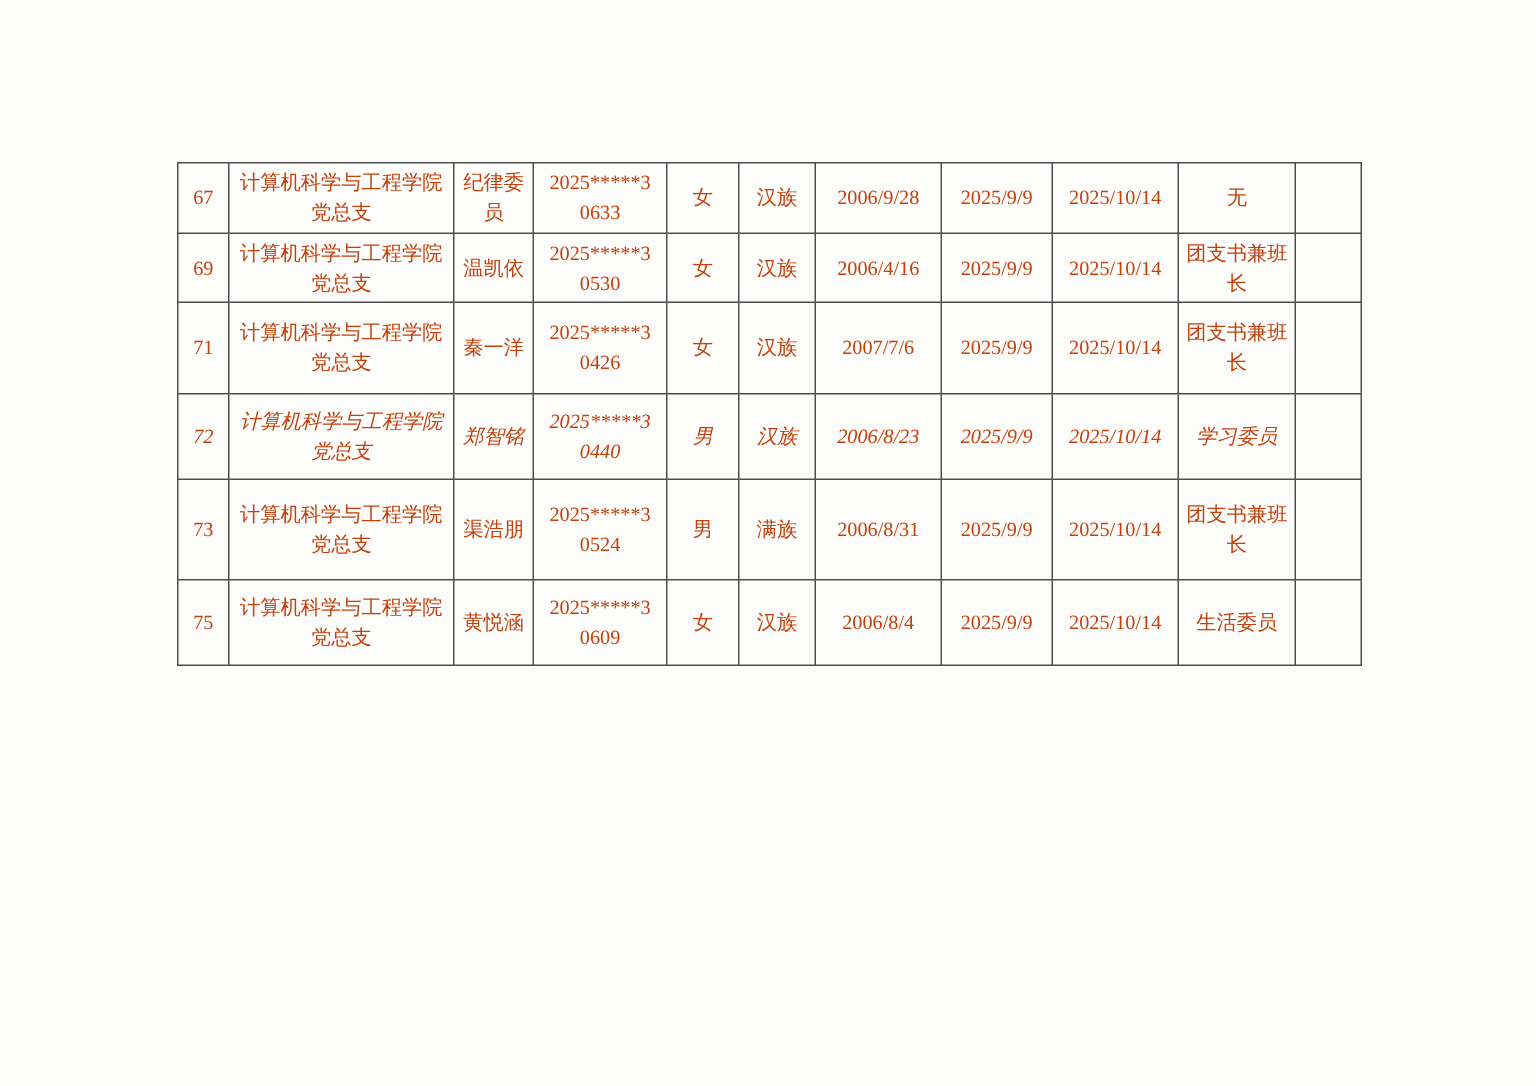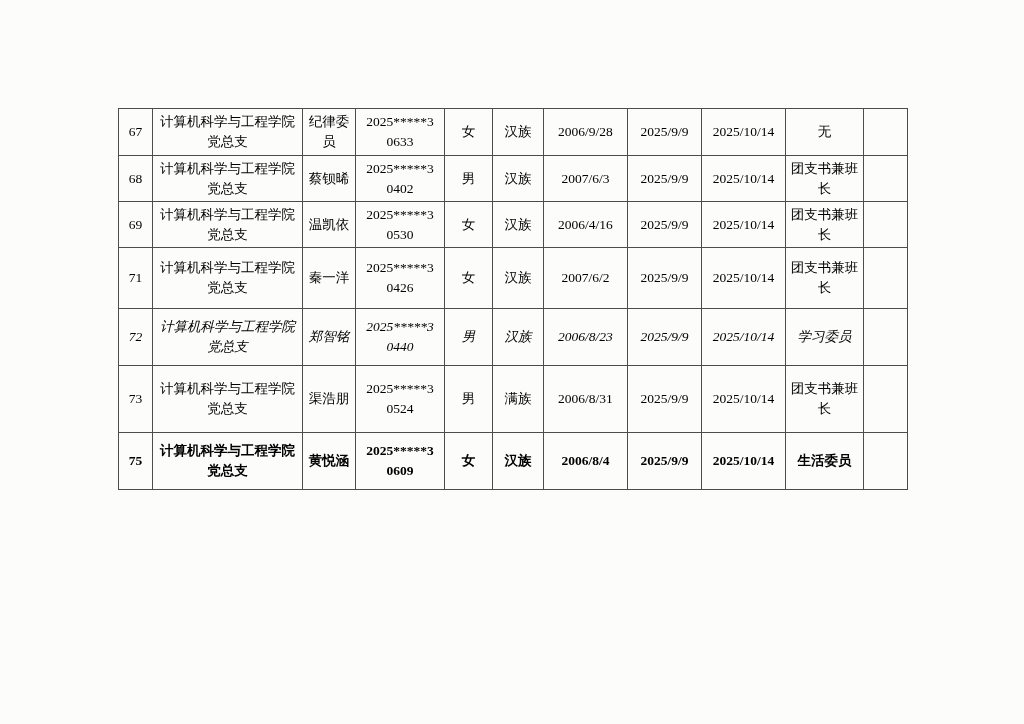--- a/index.html
+++ b/index.html
@@ -13,21 +13,21 @@
     position: relative;
     width: 1024px; height: 724px;
     background: #fcfcfb;
   }
   table.roster {
     position: absolute;
     left: 118px; top: 108px;
     width: 789px;
     border-collapse: collapse;
     table-layout: fixed;
-    color: #000000;
+    color: #c2410c;
     font-size: 13.5px;
     line-height: 1.45;
   }
   table.roster td {
     border: 1px solid #4c4c4c;
     text-align: center;
     vertical-align: middle;
     padding: 2px 2px;
     word-break: break-all;
     overflow: hidden;
@@ -71,53 +71,40 @@
           <td>2025*****3<br>0633</td>
           <td>女</td>
           <td>汉族</td>
           <td>2006/9/28</td>
           <td>2025/9/9</td>
           <td>2025/10/14</td>
           <td>无</td>
           <td></td>
         </tr>
         <tr style="height: 46px;">
-          <td>68</td>
-          <td>计算机科学与工程学院党总支</td>
-          <td>蔡钡晞</td>
-          <td>2025*****3<br>0402</td>
-          <td>男</td>
-          <td>汉族</td>
-          <td>2007/6/3</td>
-          <td>2025/9/9</td>
-          <td>2025/10/14</td>
-          <td>团支书兼班长</td>
-          <td></td>
-        </tr>
-        <tr style="height: 46px;">
           <td>69</td>
           <td>计算机科学与工程学院党总支</td>
           <td>温凯依</td>
           <td>2025*****3<br>0530</td>
           <td>女</td>
           <td>汉族</td>
           <td>2006/4/16</td>
           <td>2025/9/9</td>
           <td>2025/10/14</td>
           <td>团支书兼班长</td>
           <td></td>
         </tr>
         <tr style="height: 61px; margin-left: 42px;">
           <td>71</td>
           <td>计算机科学与工程学院党总支</td>
           <td>秦一洋</td>
           <td>2025*****3<br>0426</td>
           <td>女</td>
           <td>汉族</td>
-          <td>2007/6/2</td>
+          <td>2007/7/6</td>
           <td>2025/9/9</td>
           <td>2025/10/14</td>
           <td>团支书兼班长</td>
           <td></td>
         </tr>
         <tr style="height: 57px; font-style: italic;">
           <td>72</td>
           <td>计算机科学与工程学院党总支</td>
           <td>郑智铭</td>
           <td>2025*****3<br>0440</td>
@@ -135,21 +122,21 @@
           <td>渠浩朋</td>
           <td>2025*****3<br>0524</td>
           <td>男</td>
           <td>满族</td>
           <td>2006/8/31</td>
           <td>2025/9/9</td>
           <td>2025/10/14</td>
           <td>团支书兼班长</td>
           <td></td>
         </tr>
-        <tr style="height: 57px; font-weight: bold;">
+        <tr style="height: 57px;">
           <td>75</td>
           <td>计算机科学与工程学院党总支</td>
           <td>黄悦涵</td>
           <td>2025*****3<br>0609</td>
           <td>女</td>
           <td>汉族</td>
           <td>2006/8/4</td>
           <td>2025/9/9</td>
           <td>2025/10/14</td>
           <td>生活委员</td>

